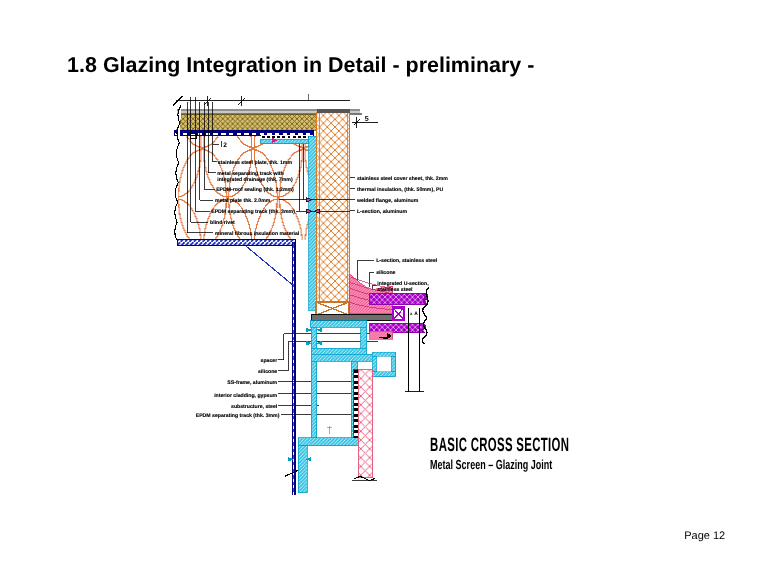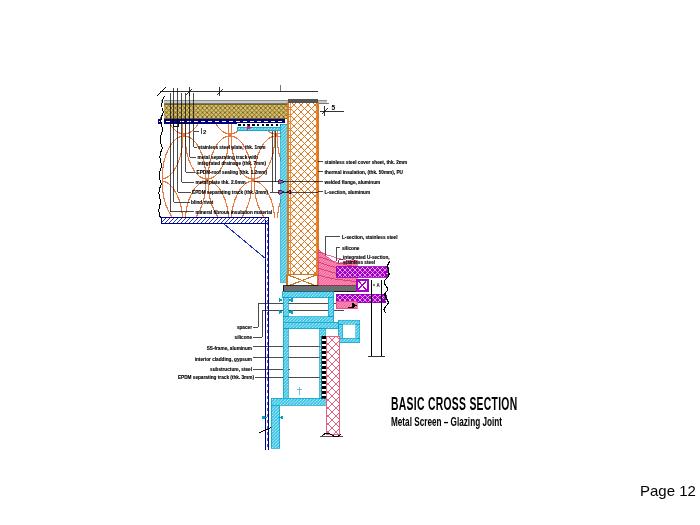--- a/index.html
+++ b/index.html
@@ -1,25 +1,26 @@
 <!DOCTYPE html>
 <html><head>
 <meta charset="utf-8">
 <style>
   html,body{margin:0;padding:0;background:#fff;}
   .page{position:relative;width:700px;height:525px;background:#fff;overflow:hidden;
         font-family:"Liberation Sans", sans-serif;}
   .title{position:absolute;left:61px;top:47.5px;font-size:19.5px;font-weight:bold;letter-spacing:0px;color:#000;}
   .basic{position:absolute;left:391px;top:394px;font-size:17.5px;font-weight:bold;color:#000;letter-spacing:0.5px;transform:scaleX(0.592);transform-origin:0 0;}
   .metal{position:absolute;left:391px;top:414.5px;font-size:12px;font-weight:bold;color:#000;transform:scaleX(0.682);transform-origin:0 0;}
-  .pageno{position:absolute;left:640px;top:482px;font-size:15px;color:#000;text-align:center;}
+  .pageno{position:absolute;left:622px;top:482px;font-size:10px;color:#000;text-align:center;}
 </style>
 </head>
 <body>
 <div class="page">
+  <div class="title">1.8 Glazing Integration in Detail - preliminary -</div>
   <div class="basic">BASIC CROSS SECTION</div>
   <div class="metal">Metal Screen – Glazing Joint</div>
   <div class="pageno">Page 12</div>
   <svg width="700" height="525" viewBox="0 0 700 525" style="position:absolute;left:0;top:0;" shape-rendering="crispEdges">
     <defs>
       <pattern id="tanX" width="4.5" height="4.5" patternUnits="userSpaceOnUse">
         <rect width="4.5" height="4.5" fill="#d6bf6e"></rect>
         <path d="M0,0 L4.5,4.5 M4.5,0 L0,4.5" stroke="#6e5a14" stroke-width="0.9" fill="none"></path>
       </pattern>
       <pattern id="orangeX" width="7" height="7" patternUnits="userSpaceOnUse">

